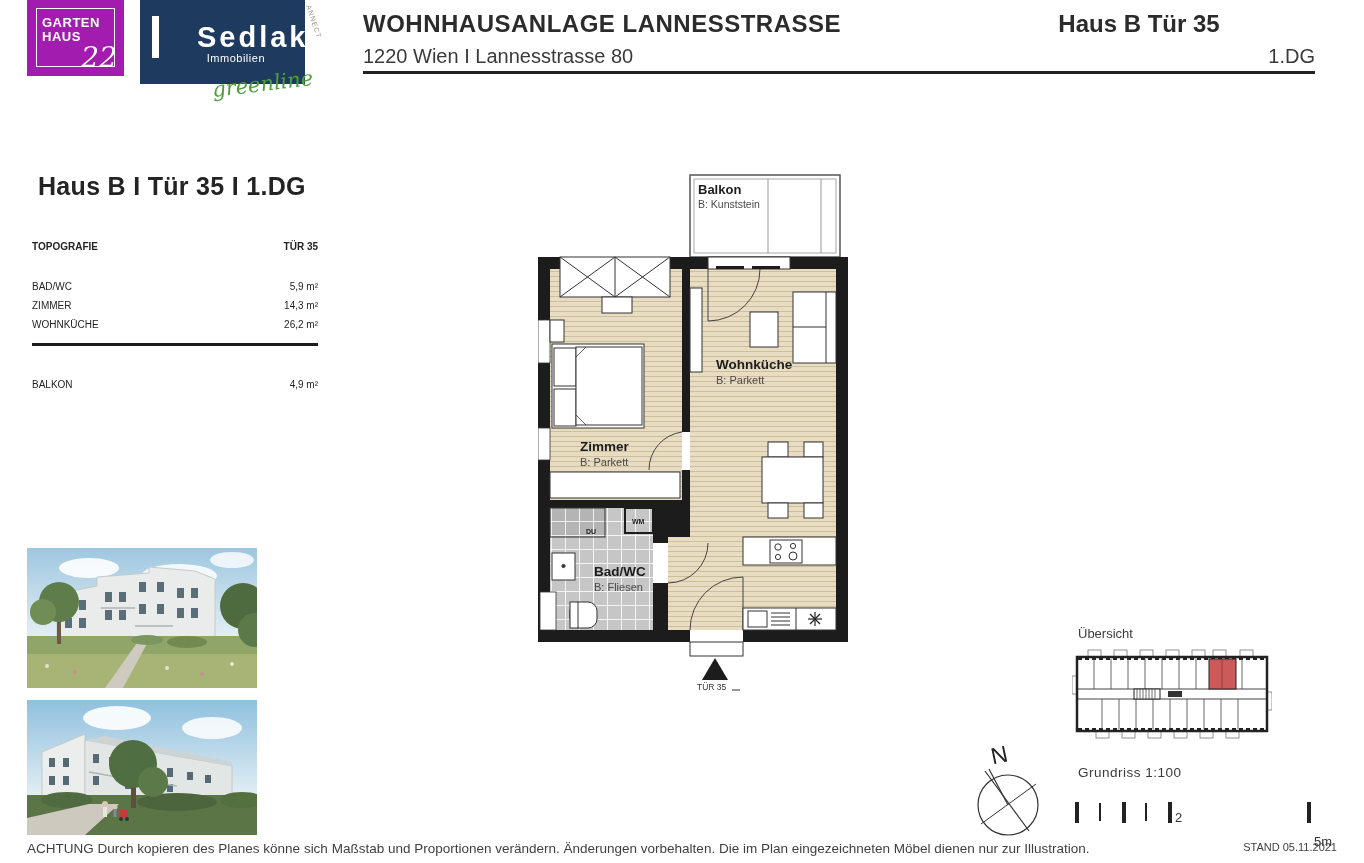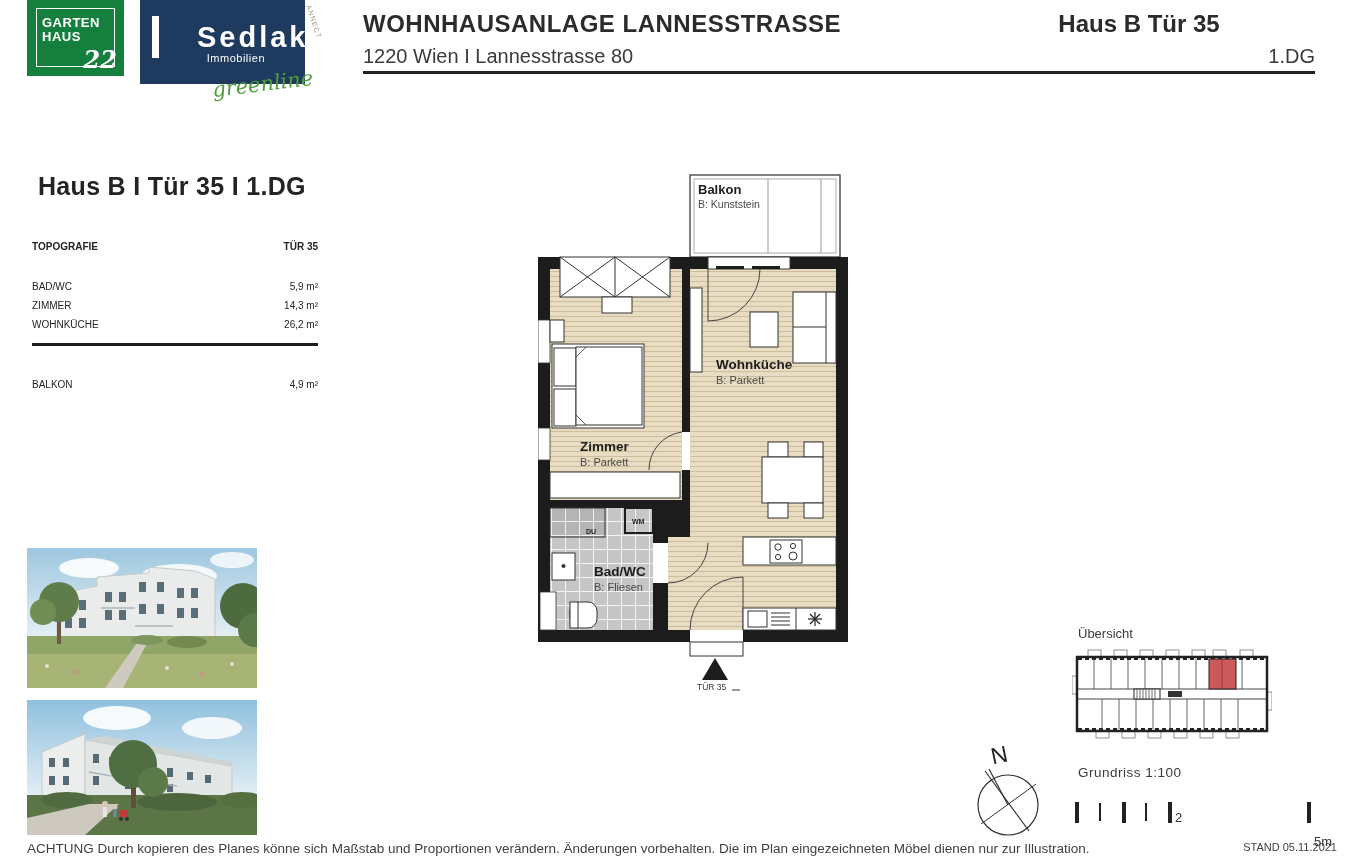--- a/index.html
+++ b/index.html
@@ -1,24 +1,24 @@
 <!DOCTYPE html>
 <html><head>
 <meta charset="utf-8">
 <style>
   html,body{margin:0;padding:0;background:#fff;}
   #page{position:relative;width:1364px;height:863px;background:#fff;overflow:hidden;
         font-family:"Liberation Sans","DejaVu Sans",sans-serif;color:#222;}
   .abs{position:absolute;}
 
   
-  .logo-garten{left:27px;top:0;width:97px;height:76px;background:#15803d;}
+  .logo-garten{left:27px;top:0;width:97px;height:76px;background:#a21caf;}
   .lg-frame{position:absolute;left:9px;top:8px;right:9px;bottom:9px;border:1.5px solid #fff;}
   .lg-text{position:absolute;left:15px;top:16px;color:#fff;font-weight:bold;font-size:13px;line-height:14px;letter-spacing:.5px;}
-  .lg-num{position:absolute;right:7px;bottom:2px;color:#fff;font-family:"DejaVu Serif",serif;font-style:italic;font-weight:bold;font-size:24px;}
+  .lg-num{position:absolute;right:7px;bottom:2px;color:#fff;font-family:"DejaVu Serif",serif;font-style:italic;font-weight:normal;font-size:28px;}
   .logo-sedlak{left:140px;top:0;width:165px;height:84px;background:#1e3a5f;overflow:visible;}
   .ls-row{position:absolute;left:12px;top:16px;display:flex;align-items:center;gap:30px;}
   .ls-bar{display:inline-block;width:7px;height:42px;background:#fff;}
   .ls-name{color:#fff;font-weight:bold;font-size:29px;letter-spacing:3px;padding:0 8px;}
   .ls-sub{position:absolute;right:40px;top:52px;color:#fff;font-size:11px;letter-spacing:.5px;}
   .ls-green{position:absolute;right:-8px;bottom:-12px;color:#4e9e3c;font-family:"DejaVu Serif",serif;font-style:italic;font-size:21px;transform:rotate(-7deg);}
   .watermark{left:312px;top:4px;font-size:7px;color:#8a7a68;transform:rotate(72deg);transform-origin:left top;letter-spacing:1px;opacity:.85;}
 
   .title{left:363px;top:10px;font-size:24px;font-weight:bold;color:#2b2b2b;letter-spacing:.5px;}
   .subtitle{left:363px;top:45px;font-size:20px;color:#3a3a3a;}

